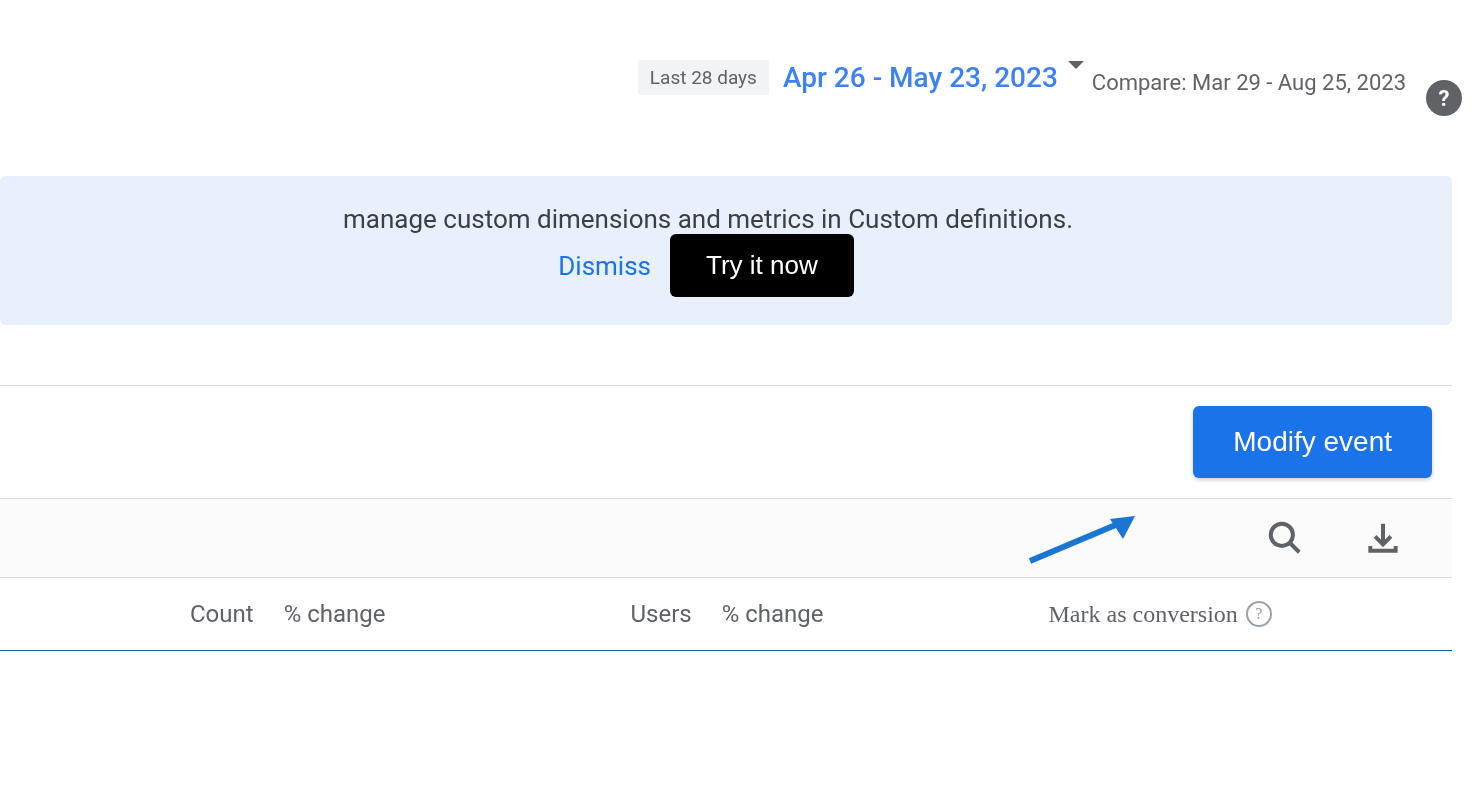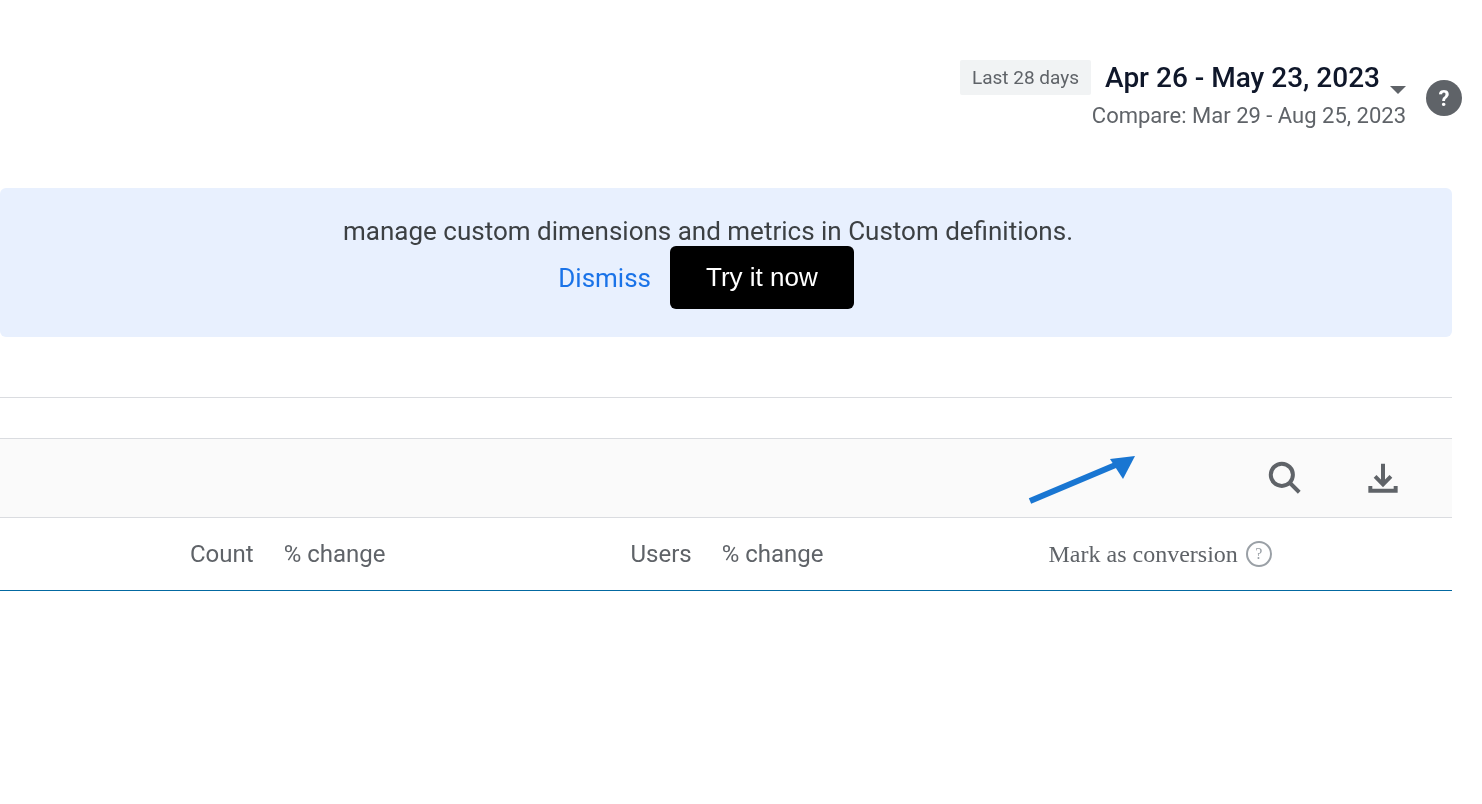--- a/index.html
+++ b/index.html
@@ -17,42 +17,42 @@
     }
     .header {
       display: flex;
       justify-content: flex-end;
       align-items: flex-start;
       padding: 60px 20px 0 0;
       gap: 20px;
     }
     .date-section {
       display: flex;
-      flex-direction: column;
+      flex-direction: row;
       align-items: flex-end;
       gap: 8px;
     }
     .date-row {
       display: flex;
       align-items: center;
       gap: 14px;
     }
     .date-badge {
       background: #f1f3f4;
       color: #5f6368;
       font-size: 19px;
       padding: 6px 12px;
       border-radius: 2px;
     }
     .date-range {
       font-size: 28px;
       font-weight: 500;
-      color: #0f172a;
-      display: flex;
-      align-items: flex-end;
+      color: #3b82f6;
+      display: flex;
+      align-items: flex-start;
       gap: 10px;
     }
     .dropdown-arrow {
       width: 0;
       height: 0;
       border-left: 8px solid transparent;
       border-right: 8px solid transparent;
       border-top: 8px solid #5f6368;
     }
     .compare-text {
@@ -226,20 +226,21 @@
 
 <div class="banner">
   <span class="banner-text">manage custom dimensions and metrics in Custom definitions.</span>
   <div class="banner-actions">
     <span class="dismiss-link">Dismiss</span>
     <button class="try-button">Try it now</button>
   </div>
 </div>
 
 <div class="event-buttons-row">
+  <button class="modify-button">Modify event</button>
 </div>
 
 <div class="toolbar-row">
   <svg class="arrow-annotation" width="120" height="60" viewBox="0 0 120 60">
     <line x1="5" y1="50" x2="100" y2="10" stroke="#1976d2" stroke-width="6"></line>
     <polygon points="110,5 85,8 98,28" fill="#1976d2"></polygon>
   </svg>
   <svg class="icon-svg" viewBox="0 0 24 24">
     <circle cx="10" cy="10" r="7"></circle>
     <line x1="15" y1="15" x2="21" y2="21"></line>

